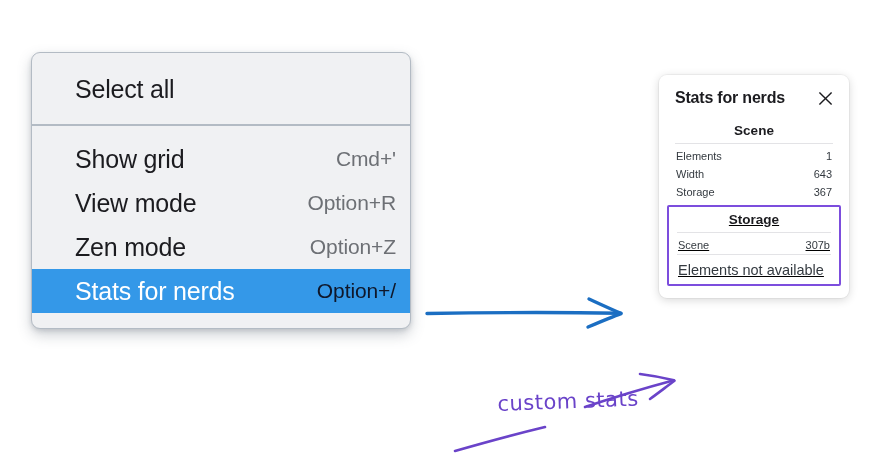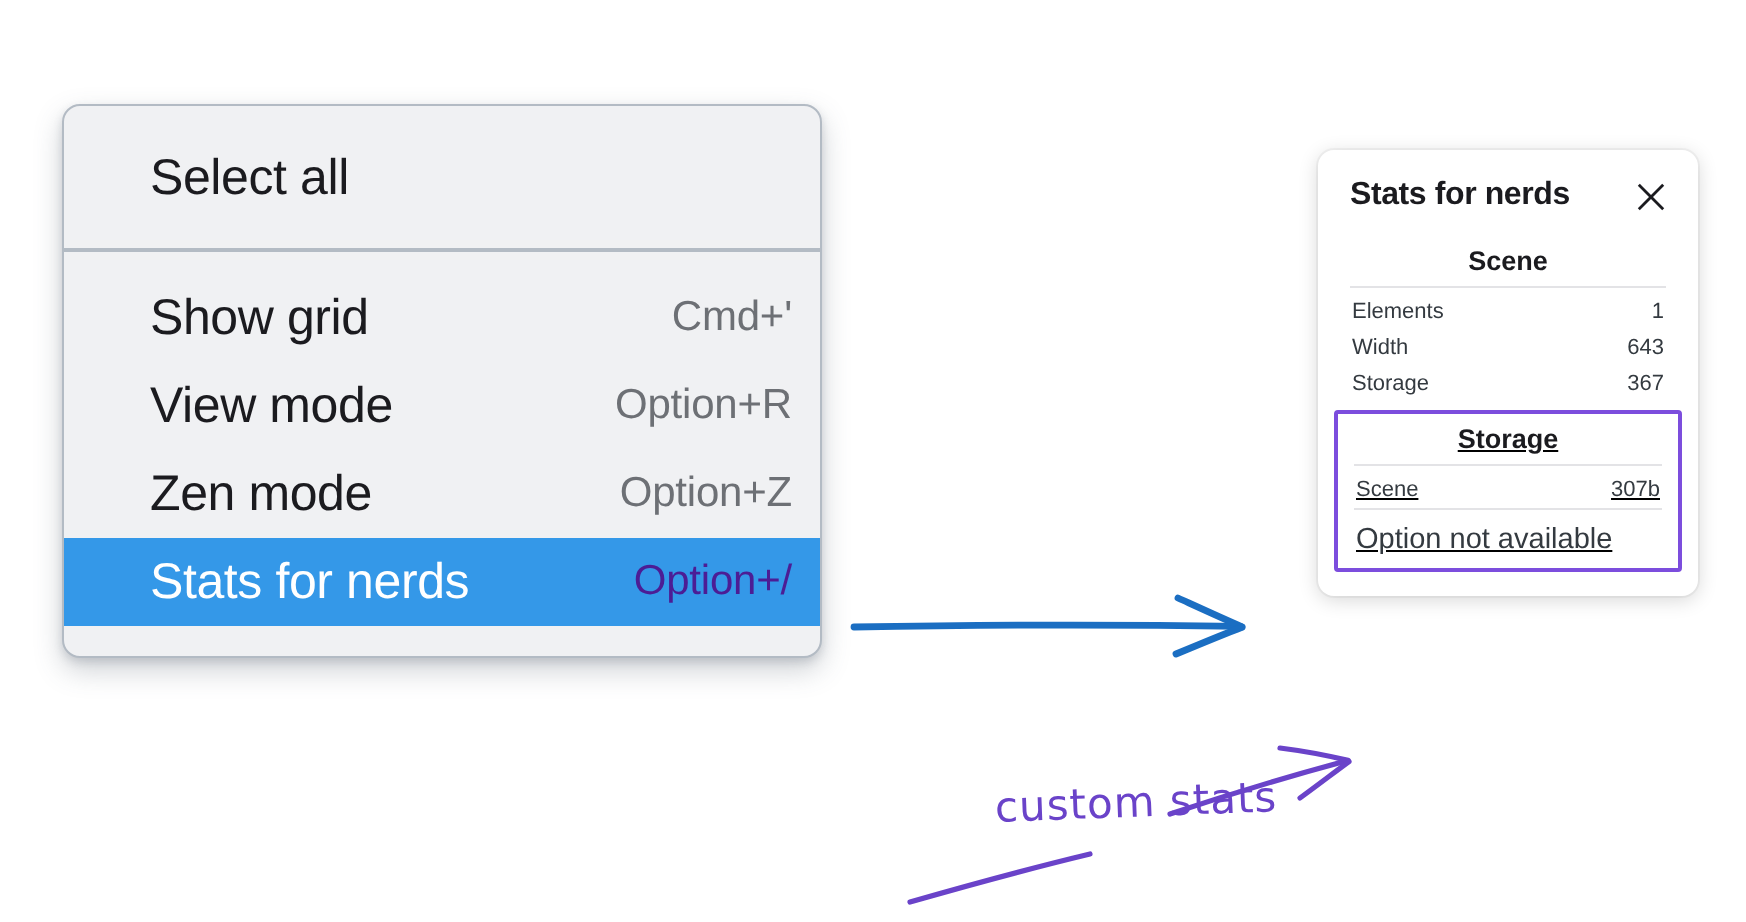--- a/index.html
+++ b/index.html
@@ -62,21 +62,21 @@
   .menu-item .mi-shortcut {
     font-size: 21px;
     color: #6d7075;
     letter-spacing: -0.1px;
     white-space: nowrap;
   }
   .menu-item.selected {
     background: #3498e8;
   }
   .menu-item.selected .mi-label { color: #ffffff; }
-  .menu-item.selected .mi-shortcut { color: #4c1d95; }
+  .menu-item.selected .mi-shortcut { color: #0f172a; }
 
   
   #stats-panel {
     position: absolute;
     left: 659px;
     top: 75px;
     width: 190px;
     background: #ffffff;
     border-radius: 8px;
     box-shadow: 0 2px 10px rgba(0,0,0,0.16), 0 0 0 1px rgba(0,0,0,0.04);
@@ -224,21 +224,21 @@
     <div class="sect-head">Storage</div>
     <div class="sect-rule"></div>
 
     <div class="stat-row">
       <span class="sr-label">Scene</span>
       <span class="sr-value">307b</span>
     </div>
 
     <div class="sect-rule"></div>
 
-    <div class="stat-note">Option not available</div>
+    <div class="stat-note">Elements not available</div>
 
   </div>
 
 </div>
 
 <svg id="annotations" viewBox="0 0 873 461">
 
   <g>
     <path d="M427 313.5 C 480 312.6, 560 312.2, 620 313.2" stroke="#1b6ec2" stroke-width="3.4" fill="none" stroke-linecap="round"></path>
     <path d="M589 299 C 600 304, 612 309.5, 621 313.4" stroke="#1b6ec2" stroke-width="3.4" fill="none" stroke-linecap="round"></path>

